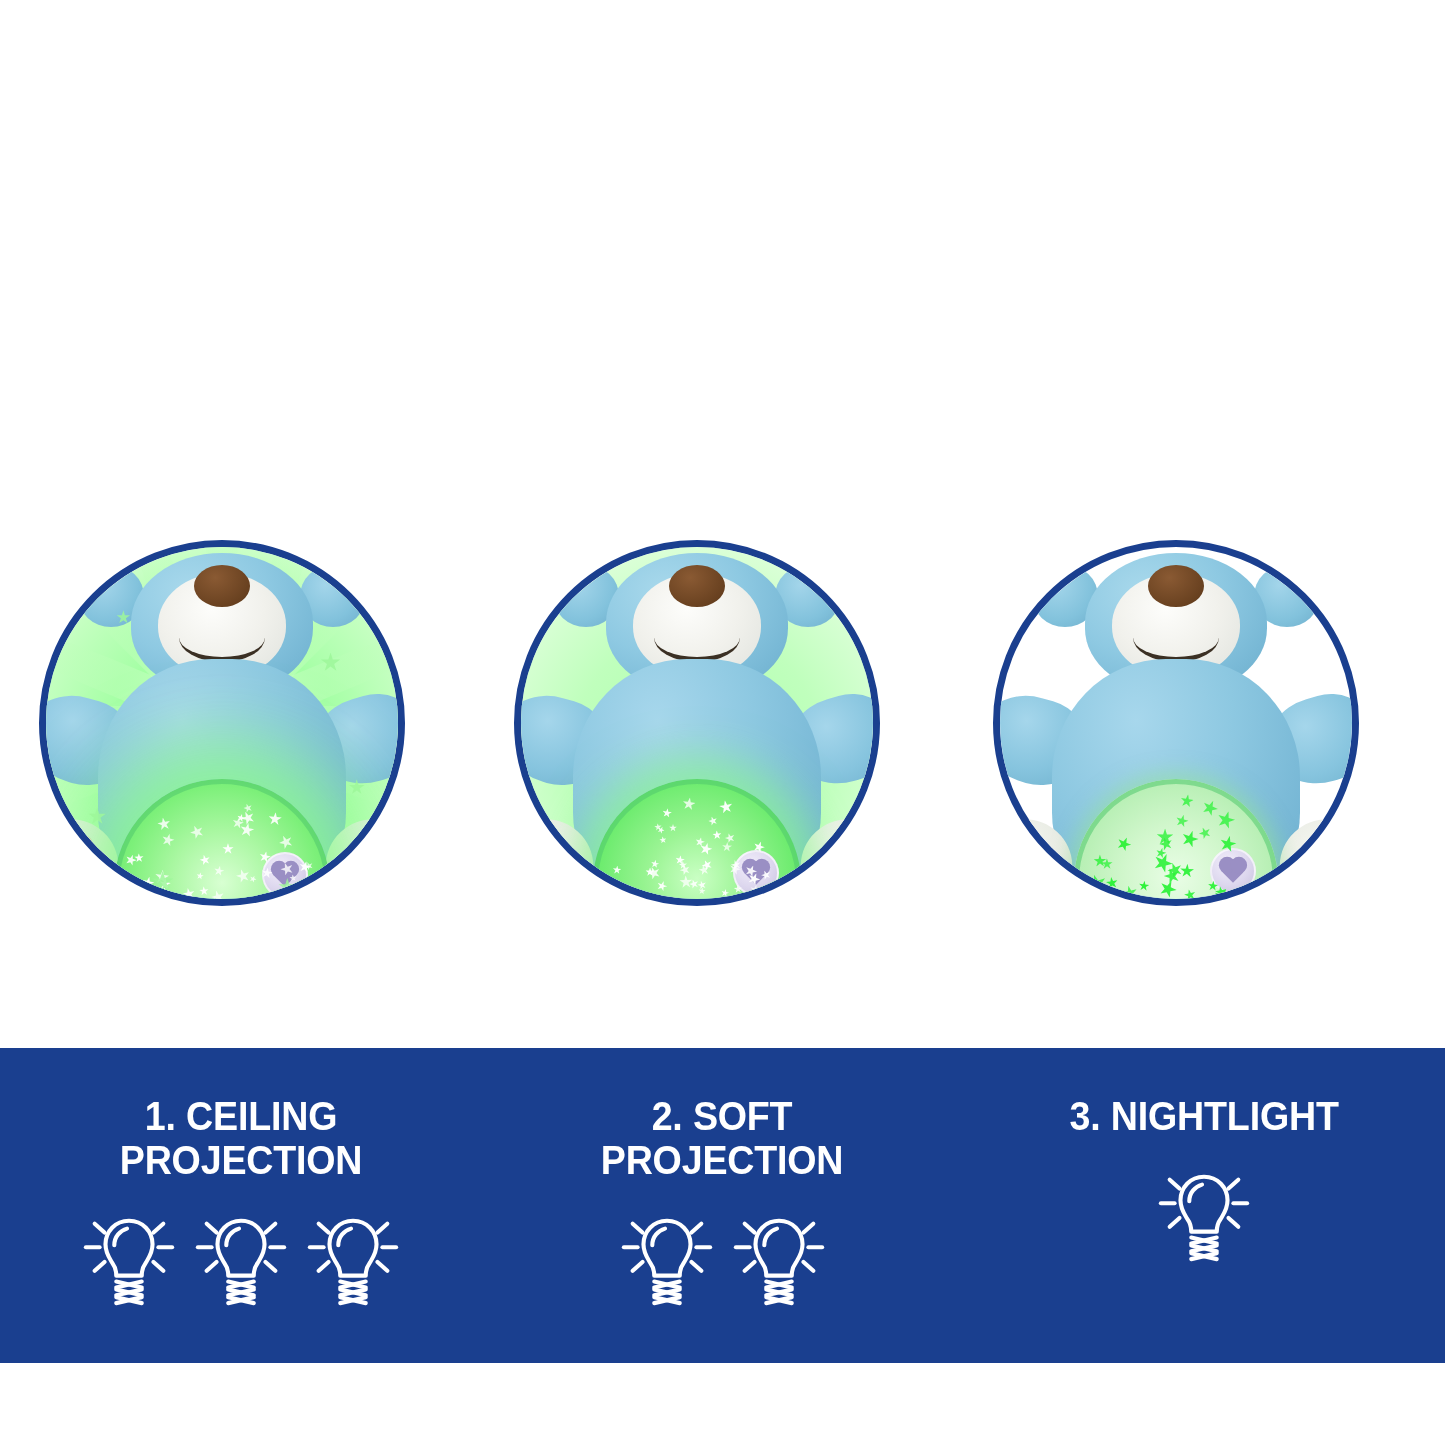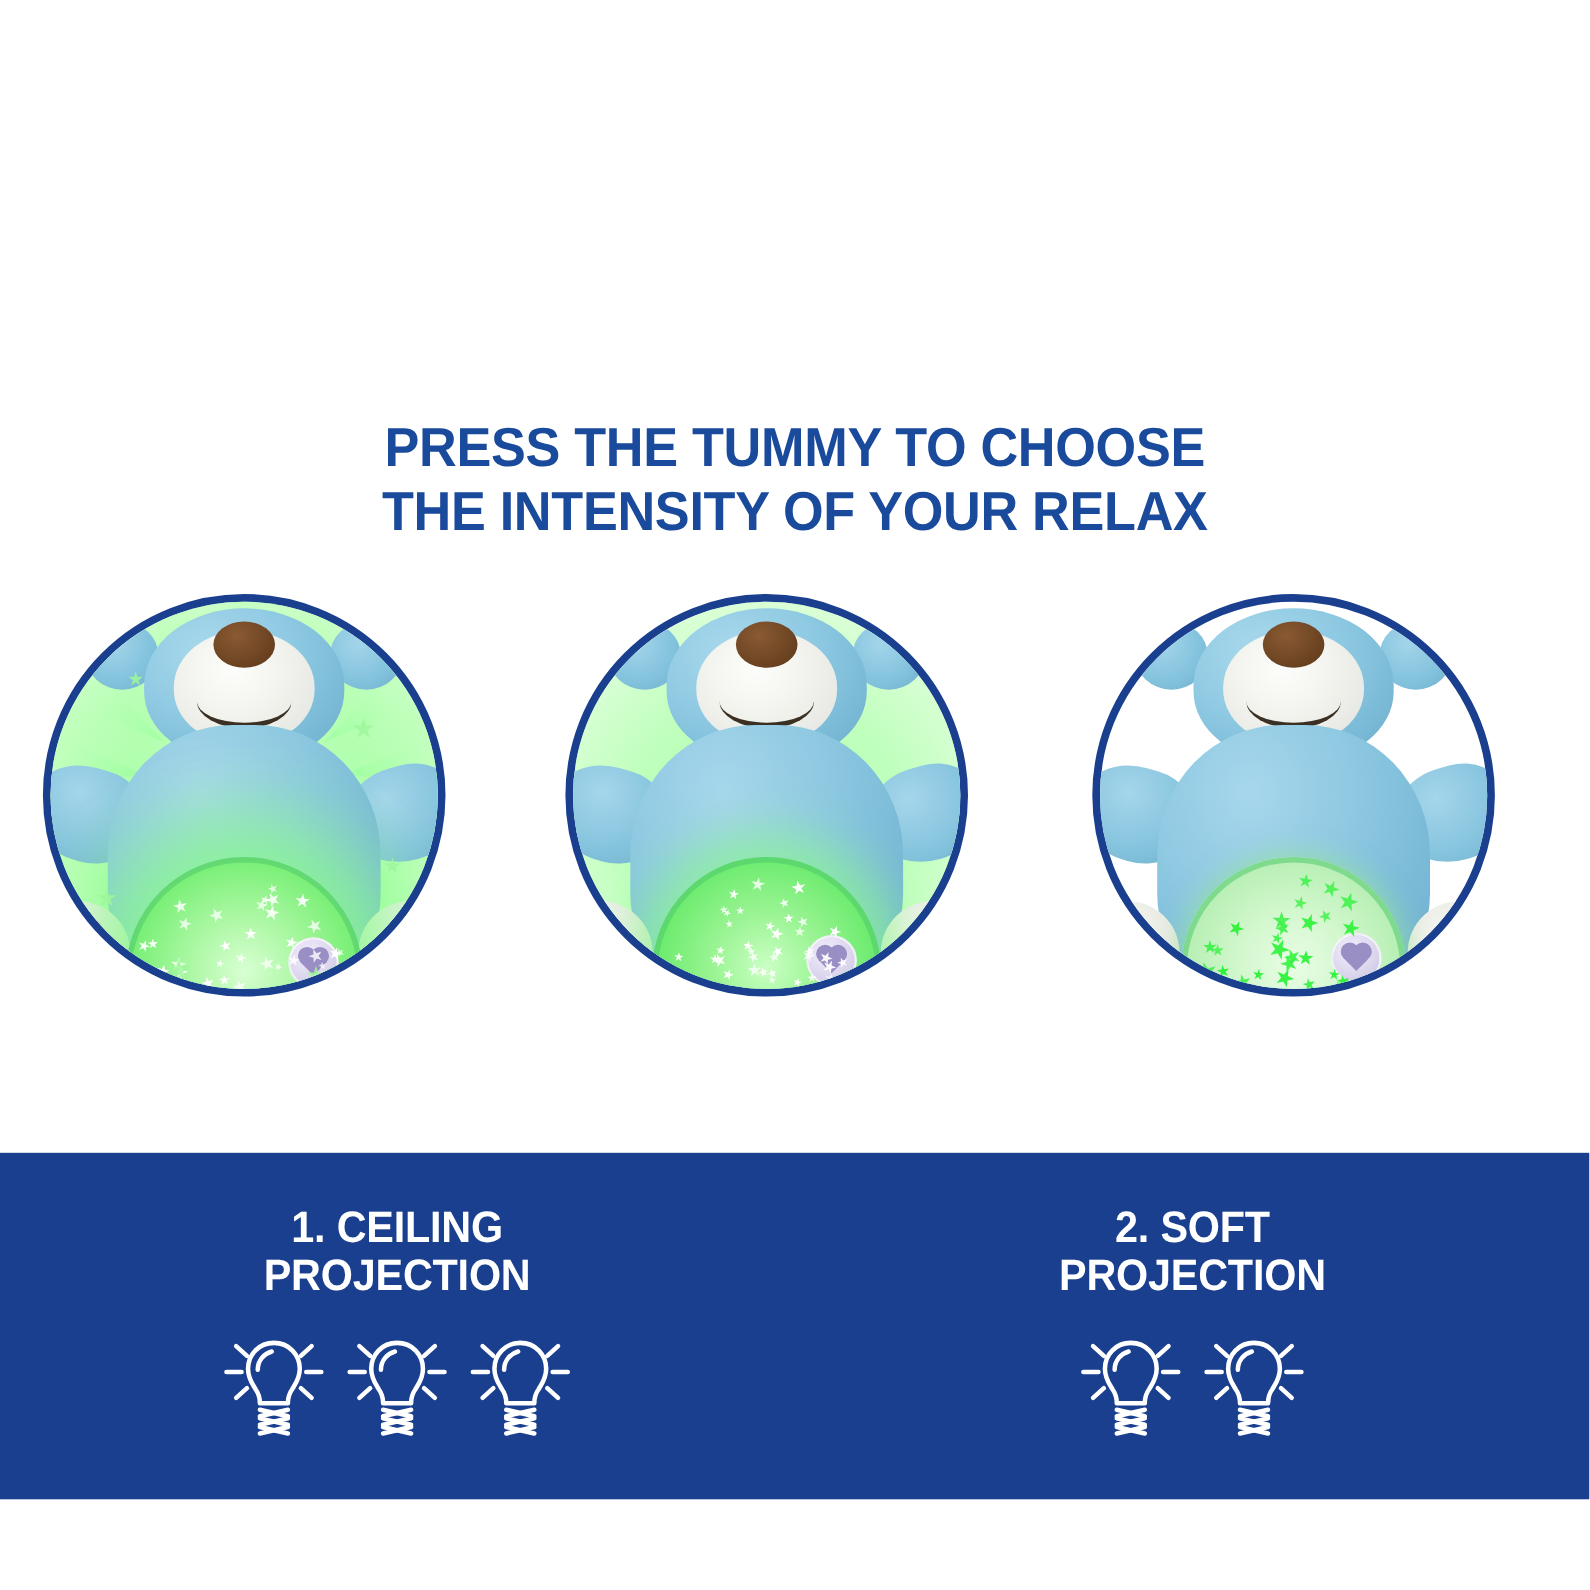--- a/index.html
+++ b/index.html
@@ -217,24 +217,20 @@
   }
   .bulbs{margin-top:26px;display:flex;gap:14px;align-items:center;justify-content:center;}
   .bulb{width:98px;height:104px;display:block;}
 </style>
 </head>
 <body>
 
 <div class="stage">
 
 
-  <div class="subtitle">
-    <span>PRESS THE TUMMY TO CHOOSE</span>
-    <span>THE INTENSITY OF YOUR RELAX</span>
-  </div>
 
   <div class="photos">
 
     <div class="photo-circle" id="circle-1">
       <div class="scene">
         <div class="ambient strong"></div>
         <div class="beams" id="beams-1">
             <div class="beam" style="transform: translate(-50%, 0px) rotate(0deg);"></div>
             <div class="beam" style="transform: translate(-50%, 0px) rotate(22.5deg);"></div>
             <div class="beam" style="transform: translate(-50%, 0px) rotate(45deg);"></div>
@@ -544,16 +540,35 @@
                 <path d="M6 40 h14"></path>
                 <path d="M80 40 h14"></path>
                 <path d="M15 16 l10 9"></path>
                 <path d="M85 16 l-10 9"></path>
                 <path d="M15 64 l10 -9"></path>
                 <path d="M85 64 l-10 -9"></path>
               </g>
             </svg>
           </div>
         </div>
+        <div class="mode">
+          <div class="mode-label">3. NIGHTLIGHT</div>
+          <div class="bulbs">
+            <svg viewBox="0 0 100 106" class="bulb">
+              <g fill="none" stroke="#ffffff" stroke-width="4.2" stroke-linecap="round" stroke-linejoin="round">
+                <path d="M50 13 C36 13 26 24 26 37 c0 9 4 14 7 19 c3 4 4 8 4 13 h26 c0-5 1-9 4-13 c3-5 7-10 7-19 C74 24 64 13 50 13 Z"></path>
+                <path d="M35 38 c0-9 6-15 13-17"></path>
+                <path d="M37 75 l26 6 M37 83 l26 6 M37 91 l26 6"></path>
+                <path d="M63 75 l-26 6 M63 83 l-26 6 M63 91 l-26 6"></path>
+                <path d="M6 40 h14"></path>
+                <path d="M80 40 h14"></path>
+                <path d="M15 16 l10 9"></path>
+                <path d="M85 16 l-10 9"></path>
+                <path d="M15 64 l10 -9"></path>
+                <path d="M85 64 l-10 -9"></path>
+              </g>
+            </svg>
+          </div>
+        </div>
       </div>
   </div>
 
 </div>
 
 </body></html>

